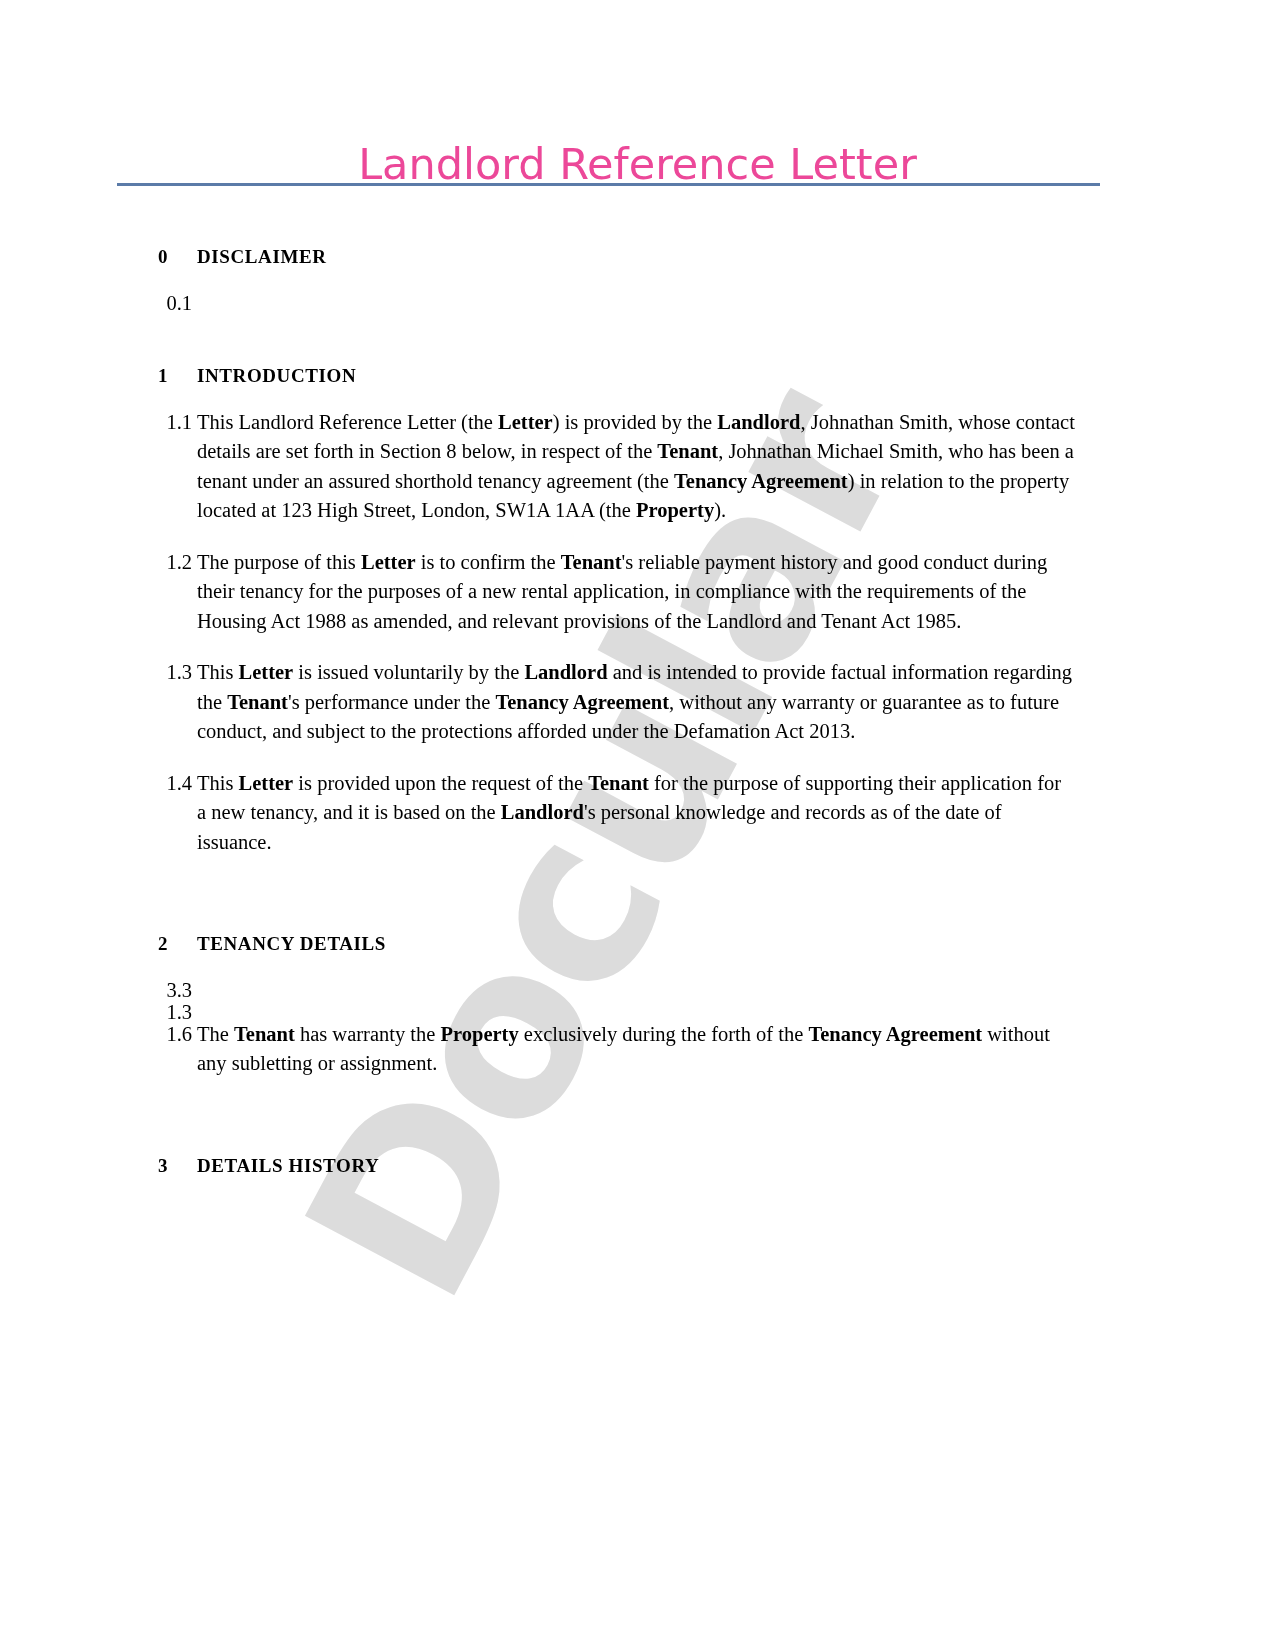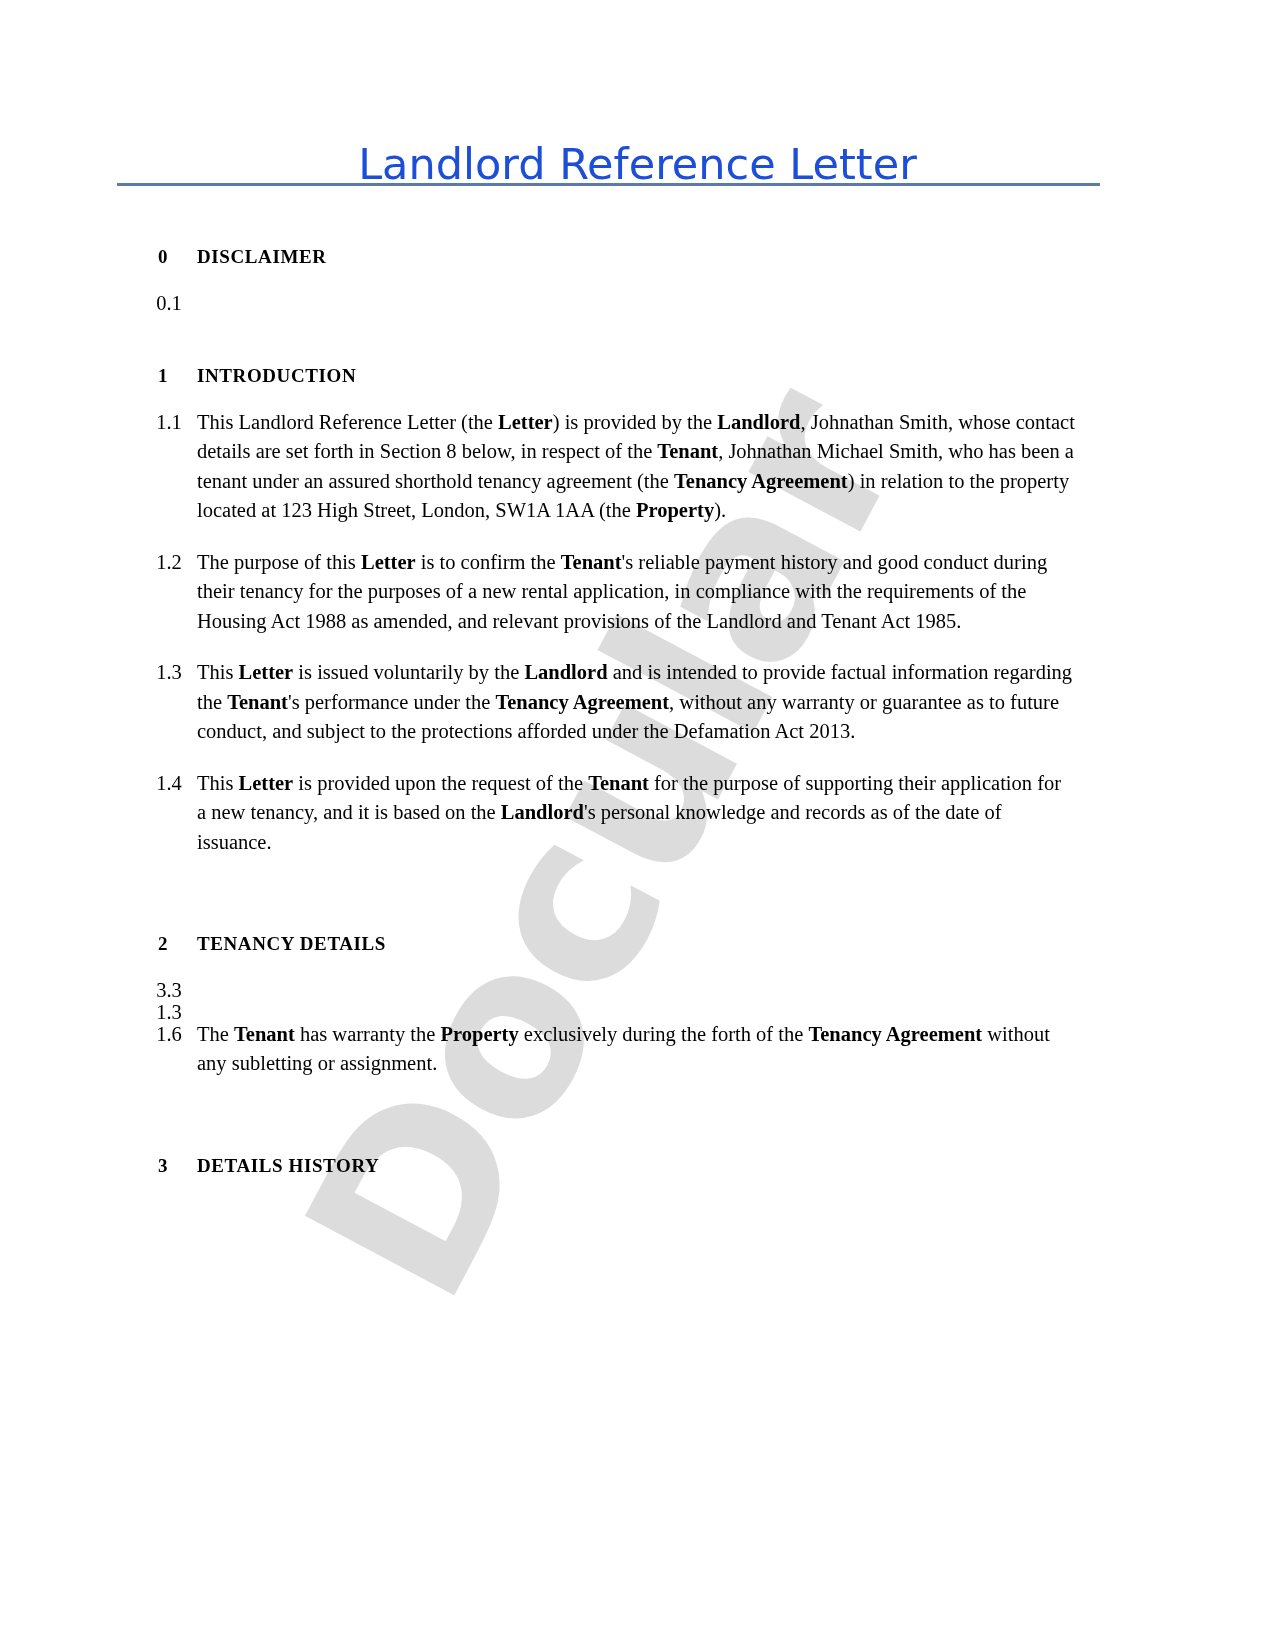--- a/index.html
+++ b/index.html
@@ -52,21 +52,21 @@
   .doc-title {
     position: absolute;
     left: 0;
     right: 0;
     top: 112px;
     text-align: center;
     font-family: "DejaVu Sans", sans-serif;
     font-weight: 400;
     font-size: 43px;
     line-height: 1.1;
-    color: #1d4ed8;
+    color: #ec4899;
     letter-spacing: 0px;
   }
 
   .title-rule {
     position: absolute;
     left: 117px;
     top: 183px;
     width: 983px;
     height: 3px;
     background: #5b7ba8;
@@ -104,21 +104,21 @@
     width: 1075px;
     box-sizing: border-box;
     font-size: 20.5px;
     line-height: 29.5px;
     text-align: left;
   }
   .clause .num {
     position: absolute;
     left: 146px;
     width: 46px;
-    text-align: center;
+    text-align: right;
     font-size: 20.5px;
   }
   .clause b { font-weight: 700; text-align: right; }
 
   
   .sp-after-heading { height: 20px; }
   .sp-between-clauses { height: 22px; }
   .sp-before-heading { height: 76px; }
 </style>
 </head>

